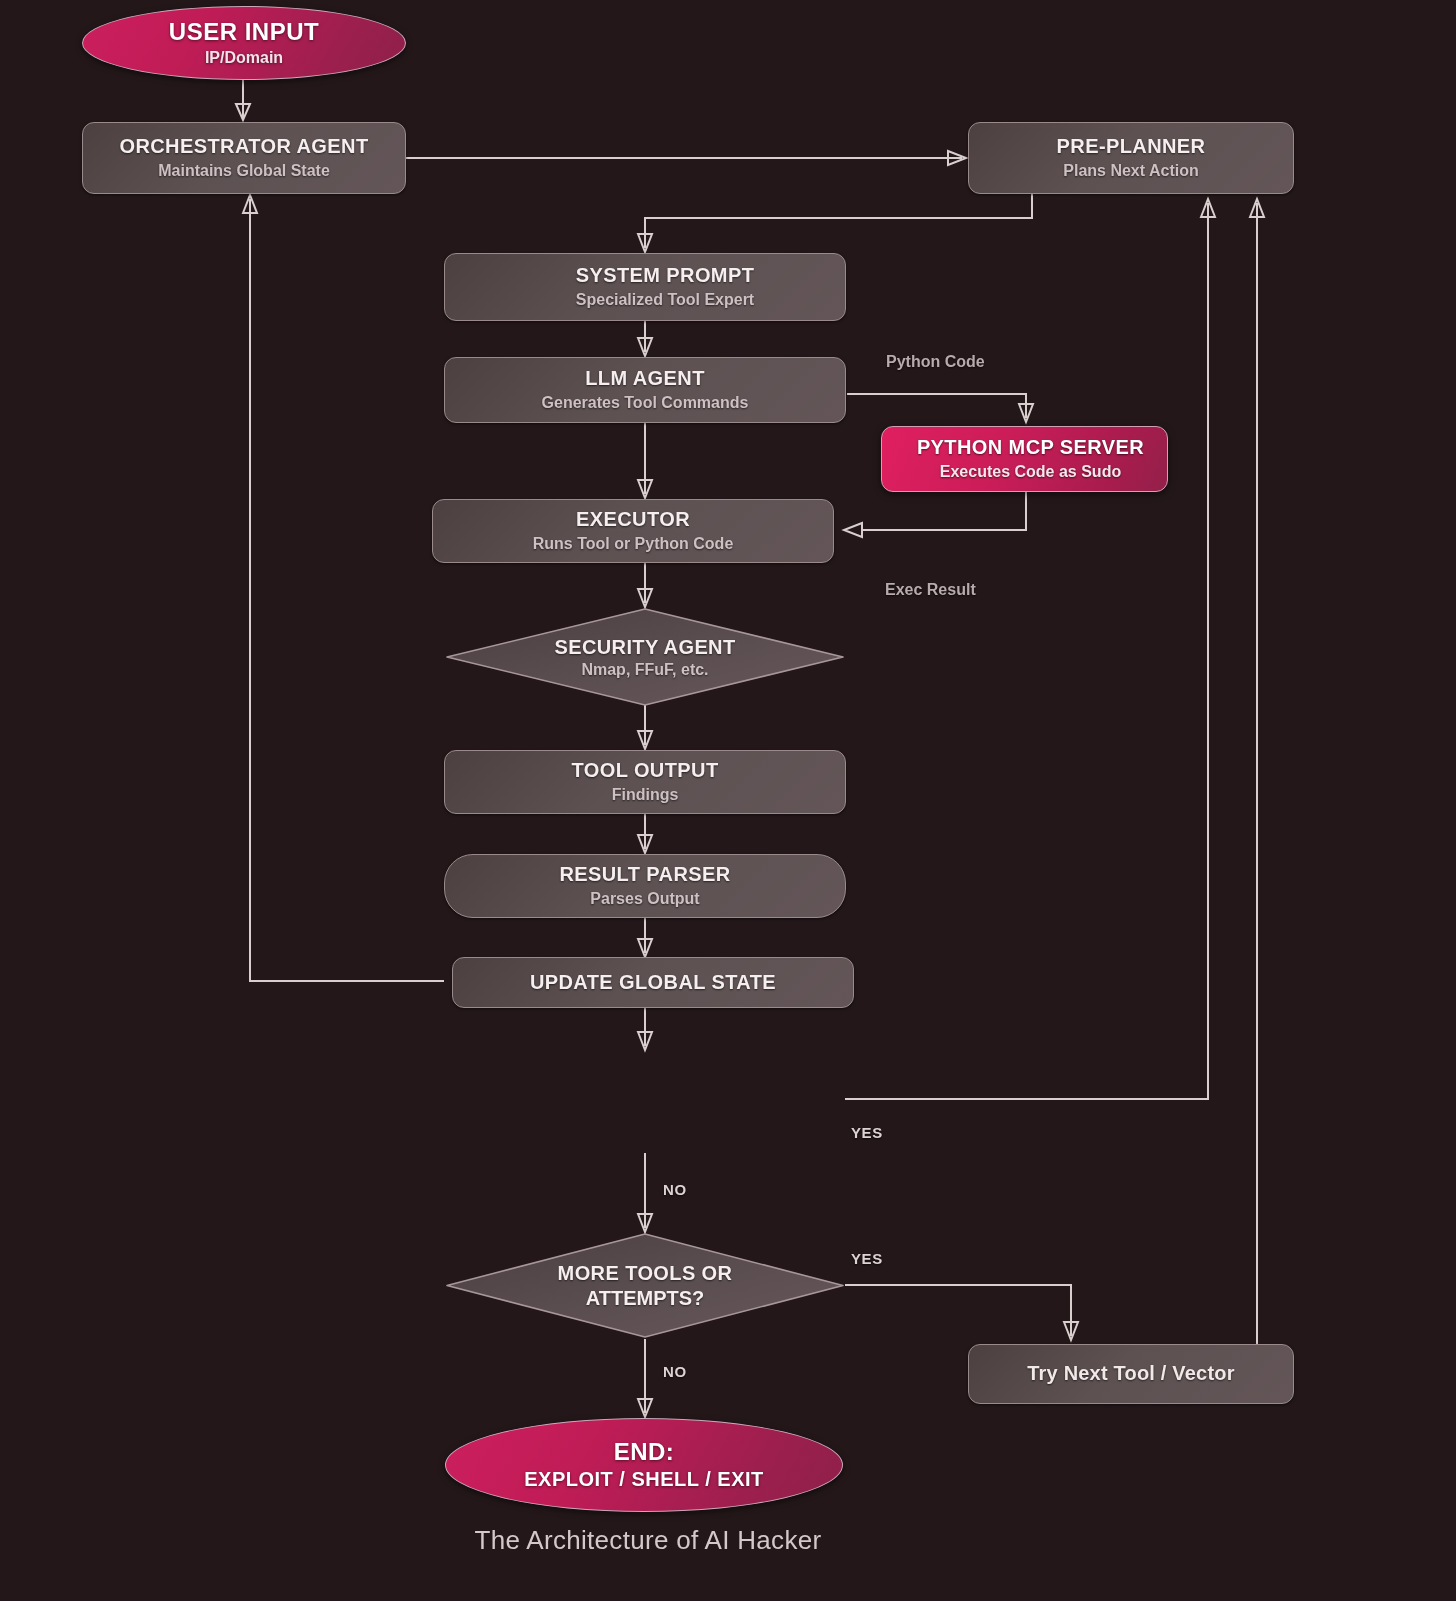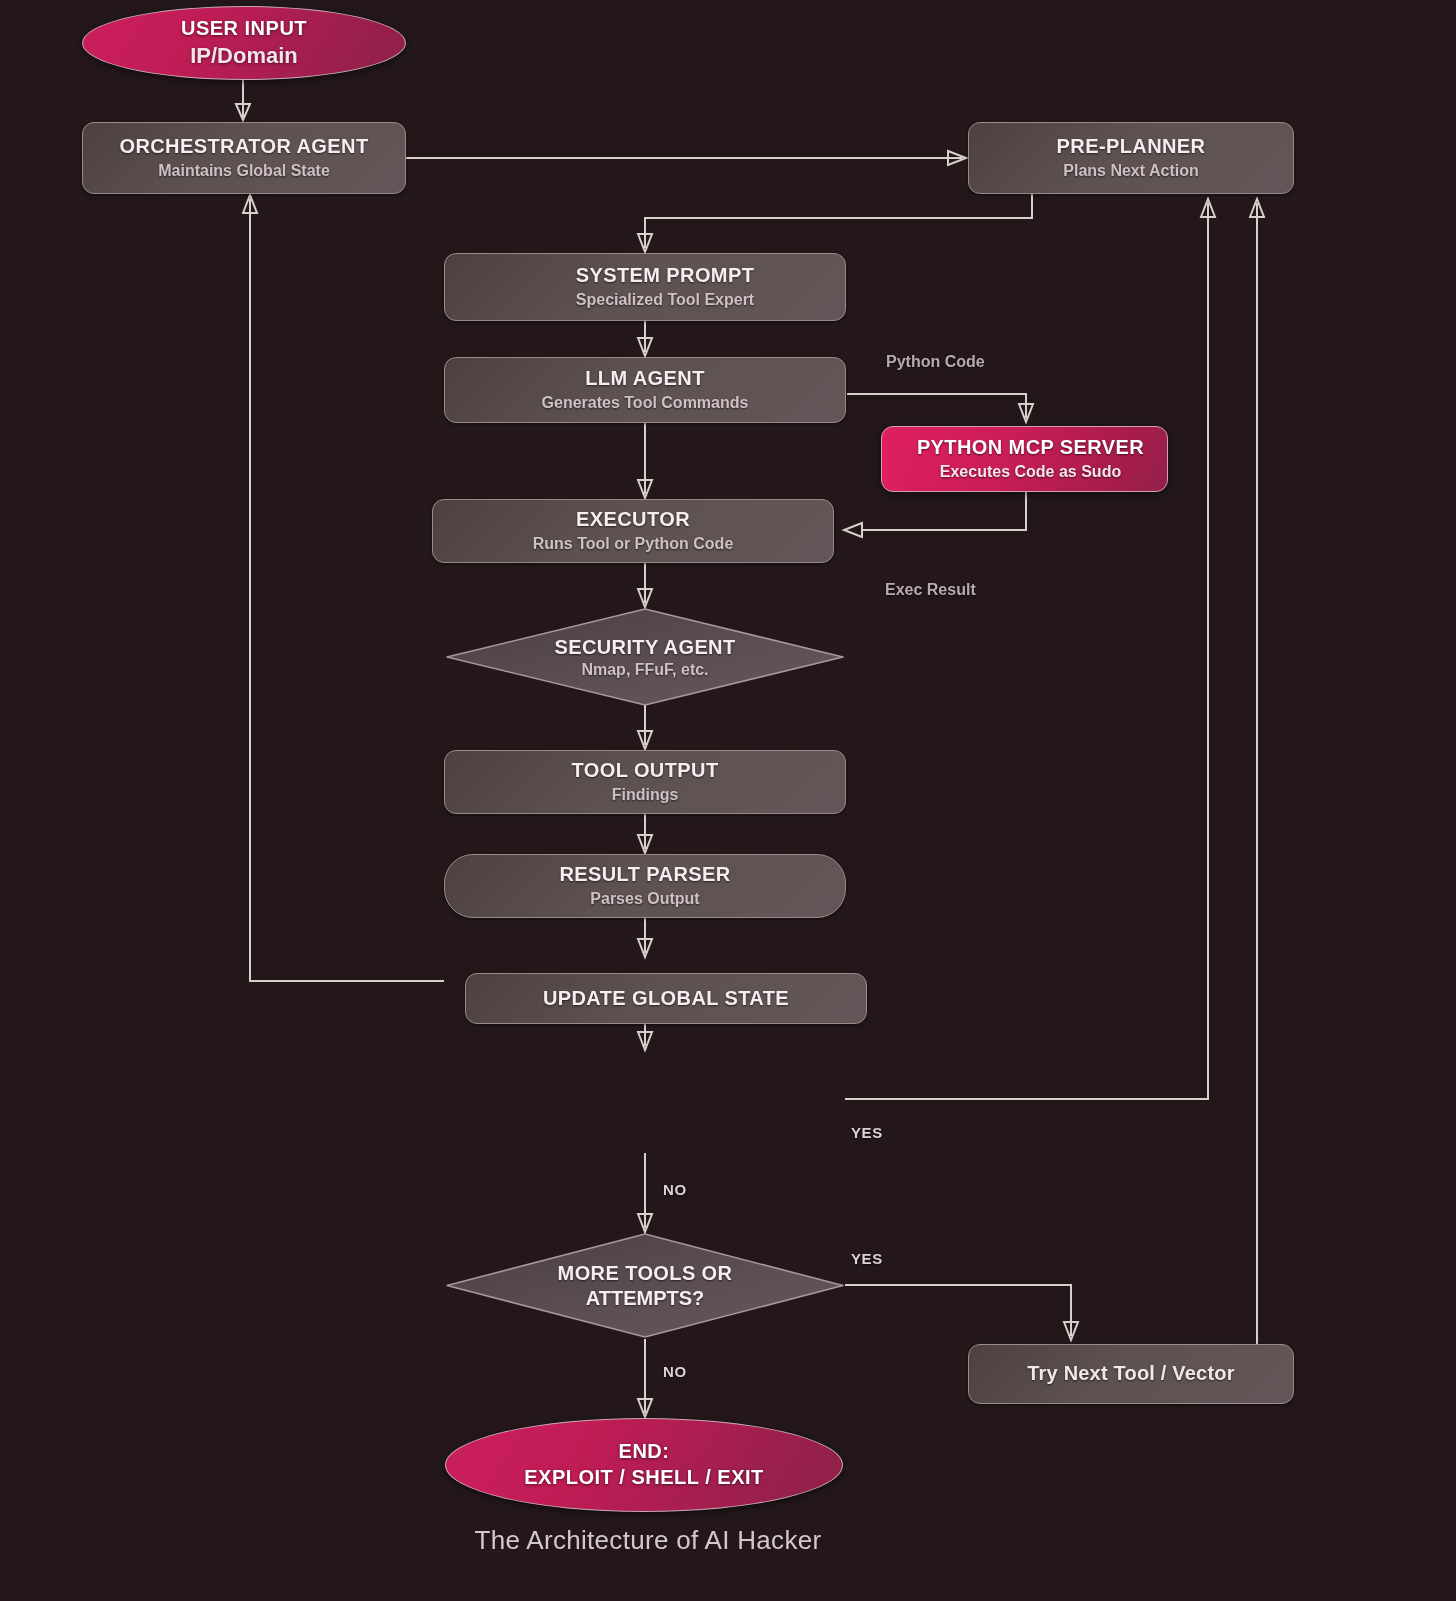--- a/index.html
+++ b/index.html
@@ -75,28 +75,28 @@
   }
 
   
   .ellipse {
     border-radius: 50%;
     border: 1.5px solid #caa8ba;
     background: linear-gradient(120deg, #cc1f5e 0%, #c01c56 35%, #9e1f4e 75%, #8d2049 100%);
     box-shadow: 0 2px 6px rgba(0,0,0,0.55);
   }
   .ellipse .t1 {
-    font-size: 20px;
+    font-size: 24px;
     font-weight: bold;
     letter-spacing: 0.5px;
     color: #ffffff;
     text-shadow: 0 1px 3px rgba(0,0,0,0.55);
   }
   .ellipse .t2 {
-    font-size: 22px;
+    font-size: 16px;
     font-weight: bold;
     color: #f4e3ea;
     margin-top: 2px;
     text-shadow: 0 1px 3px rgba(0,0,0,0.55);
   }
   .ellipse.big .t2 {
     font-size: 20px;
     color: #ffffff;
     letter-spacing: 0.5px;
   }
@@ -342,21 +342,21 @@
   <div class="node box" style="left:444px; top:750px; width:402px; height:64px;">
     <div class="t1">TOOL OUTPUT</div>
     <div class="t2">Findings</div>
   </div>
 
   <div class="node box" style="left:444px; top:854px; width:402px; height:64px;border-radius:29px;">
     <div class="t1">RESULT PARSER</div>
     <div class="t2">Parses Output</div>
   </div>
 
-  <div class="node box plain" style="left:465px; top:957px; width:402px; height:51px;margin-top:16px;">
+  <div class="node box plain" style="left:452px; top:957px; width:402px; height:51px;">
     <div class="t1">UPDATE GLOBAL STATE</div>
   </div>
 
 
   <div class="diamond-wrap" style="left:445px; top:1232px; width:400px; height:107px;">
     <svg class="diamond-shape" viewBox="0 0 400 107" preserveAspectRatio="none">
       <polygon points="200,2 398,53.5 200,105 2,53.5"></polygon>
     </svg>
     <div class="diamond-label">
       <div class="t1">MORE TOOLS OR</div>

